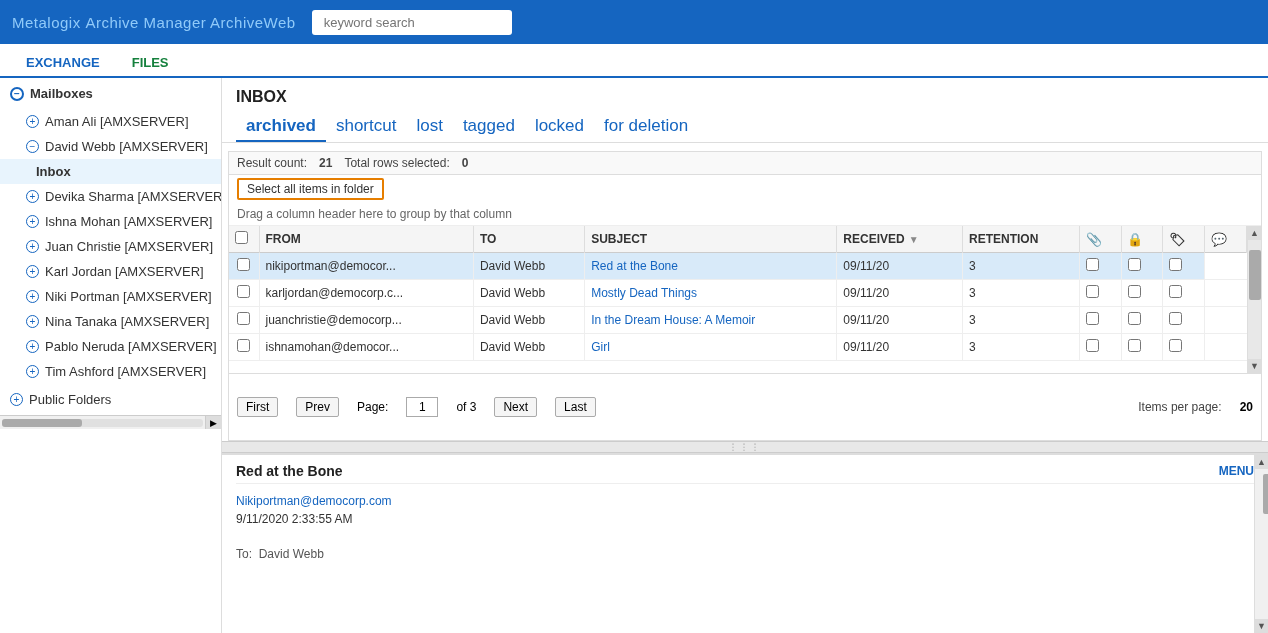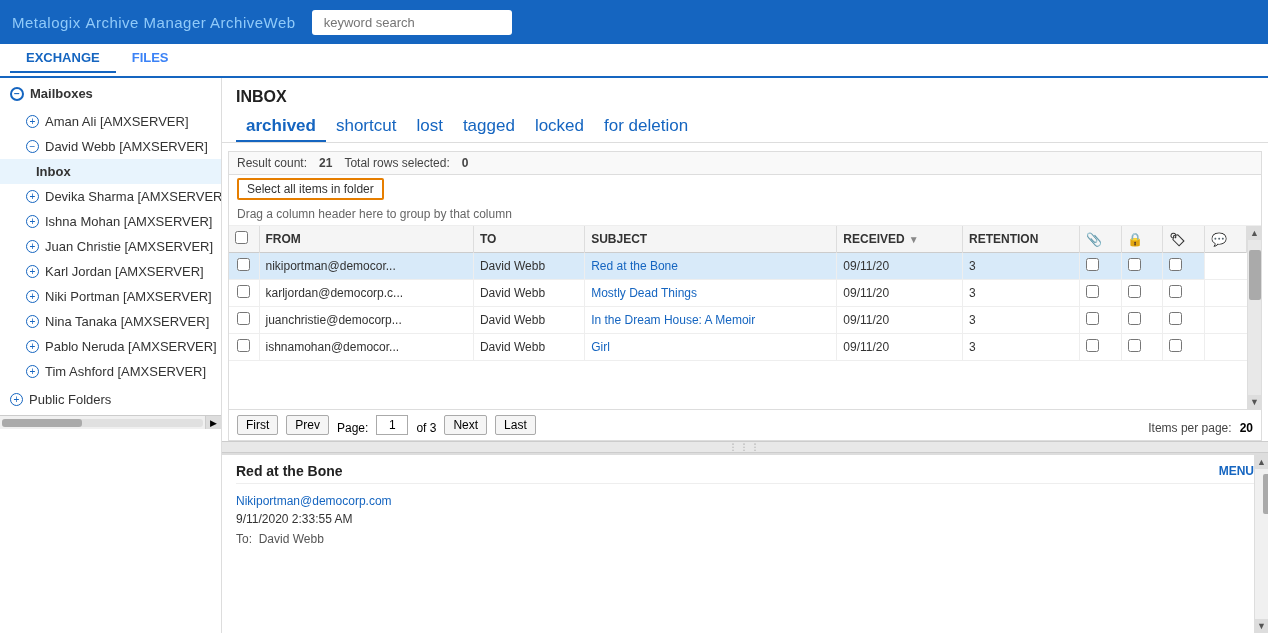--- a/index.html
+++ b/index.html
@@ -66,28 +66,28 @@
       gap: 4px;
     }
 
     
     .tabs-bar {
       background: white;
       border-bottom: 2px solid #1565c0;
       display: flex;
       padding: 0 10px;
       height: 34px;
-      align-items: flex-start;
+      align-items: flex-end;
     }
     .tab-item {
       padding: 6px 16px;
       font-size: 13px;
       font-weight: bold;
       cursor: pointer;
-      color: #3b82f6;
+      color: #15803d;
       border-bottom: 2px solid transparent;
       margin-bottom: -2px;
     }
     .tab-item.active {
       color: #1565c0;
       border-bottom: 2px solid #1565c0;
     }
 
     
     .main-layout {
@@ -310,23 +310,23 @@
       background: #aaa;
       position: absolute;
       top: 10px;
       left: 1px;
       border-radius: 2px;
     }
 
     
     .pagination {
       display: flex;
-      align-items: flex-end;
-      gap: 8px;
-      padding: 5px 8px;
+      align-items: center;
+      gap: 18px;
+      padding: 23px 8px;
       border-top: 1px solid #ddd;
       background: white;
       font-size: 12px;
     }
     .page-btn {
       padding: 2px 8px;
       border: 1px solid #aaa;
       background: #f5f5f5;
       cursor: pointer;
       font-size: 12px;
@@ -393,20 +393,21 @@
     }
     .preview-date {
       padding: 0 14px 4px 14px;
       font-size: 12px;
       color: #333;
     }
     .preview-to {
       padding: 2px 14px;
       font-size: 12px;
       color: #555;
+      margin-top: 15px;
     }
     .preview-scroll {
       width: 14px;
       background: #f0f0f0;
       border-left: 1px solid #ddd;
       position: absolute;
       right: 0; top: 0; bottom: 0;
       display: flex;
       flex-direction: column;
       align-items: center;

